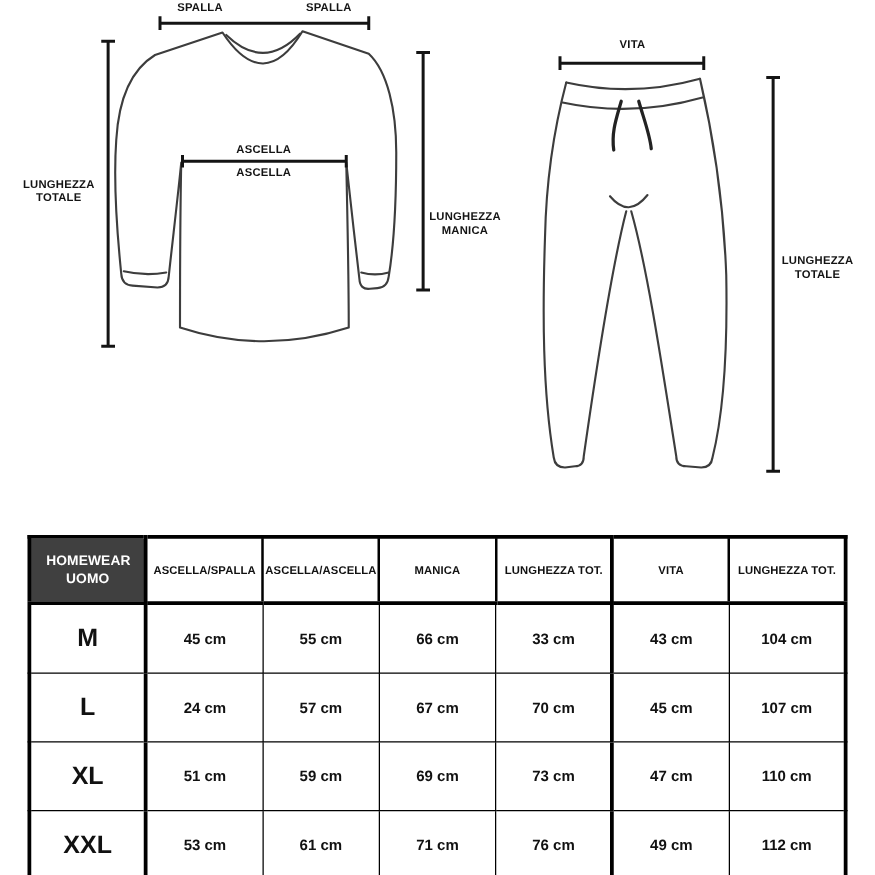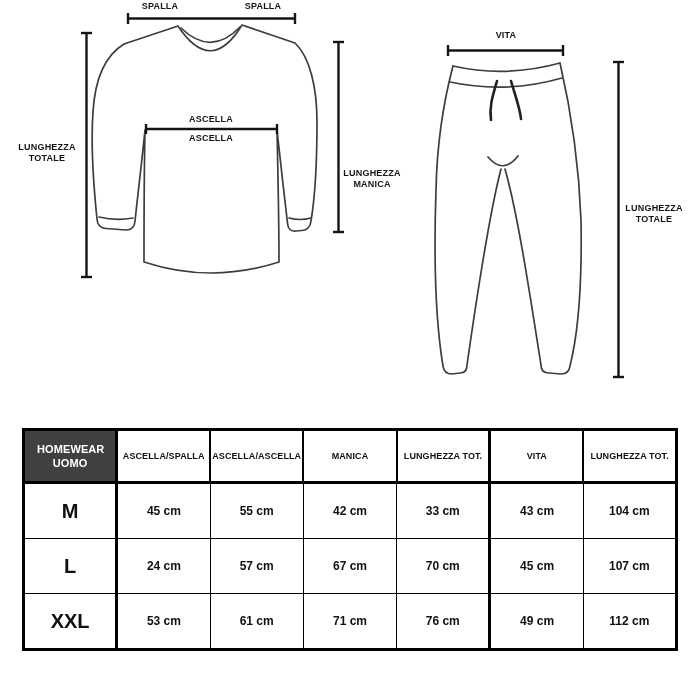--- a/index.html
+++ b/index.html
@@ -199,35 +199,44 @@
         <th>LUNGHEZZA TOT.</th>
         <th>VITA</th>
         <th>LUNGHEZZA TOT.</th>
       </tr>
     </thead>
     <tbody>
       <tr>
         <td class="size">M</td>
         <td>45 cm</td>
         <td>55 cm</td>
-        <td>42 cm</td>
+        <td>66 cm</td>
         <td>33 cm</td>
         <td>43 cm</td>
         <td>104 cm</td>
       </tr>
       <tr>
         <td class="size">L</td>
         <td>24 cm</td>
         <td>57 cm</td>
         <td>67 cm</td>
         <td>70 cm</td>
         <td>45 cm</td>
         <td>107 cm</td>
       </tr>
       <tr>
+        <td class="size">XL</td>
+        <td>51 cm</td>
+        <td>59 cm</td>
+        <td>69 cm</td>
+        <td>73 cm</td>
+        <td>47 cm</td>
+        <td>110 cm</td>
+      </tr>
+      <tr>
         <td class="size">XXL</td>
         <td>53 cm</td>
         <td>61 cm</td>
         <td>71 cm</td>
         <td>76 cm</td>
         <td>49 cm</td>
         <td>112 cm</td>
       </tr>
     </tbody>
   </table>

